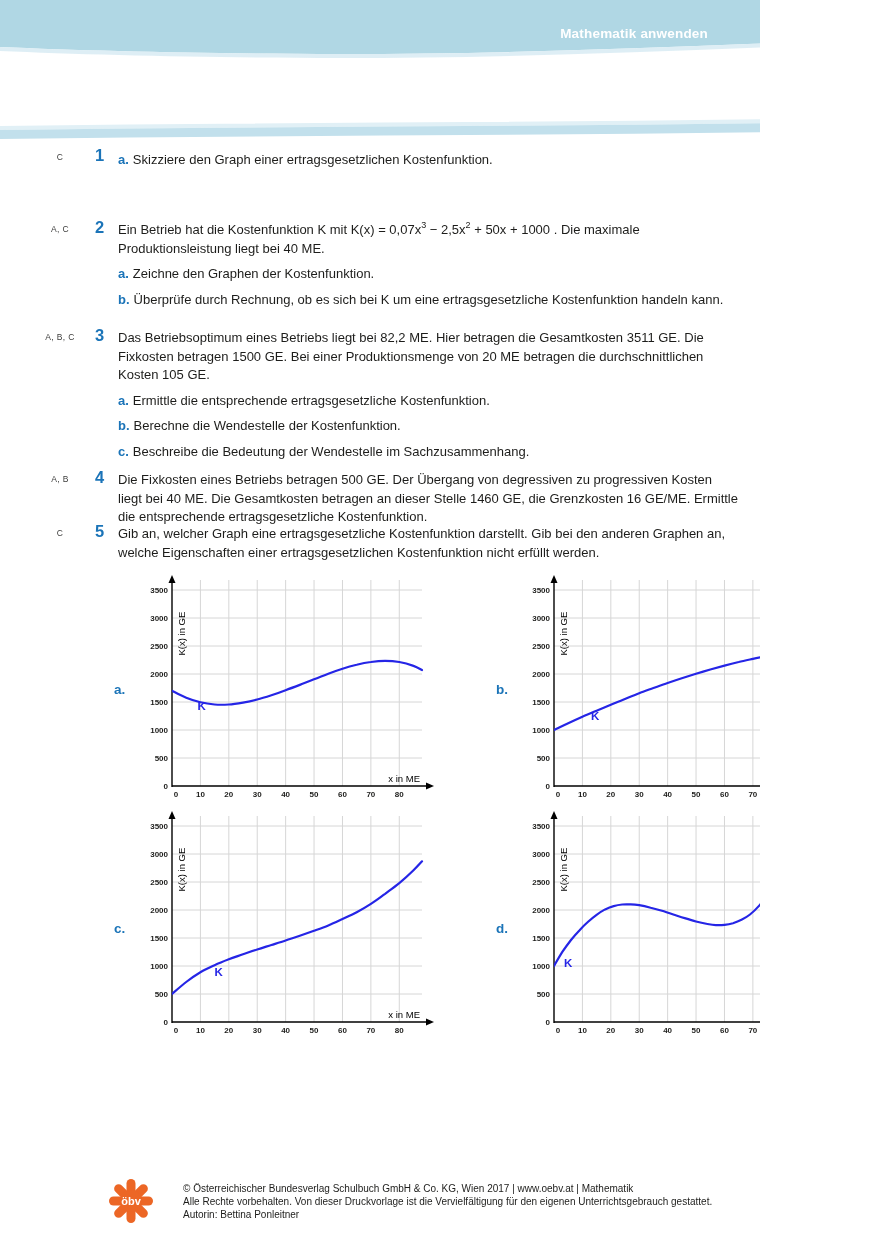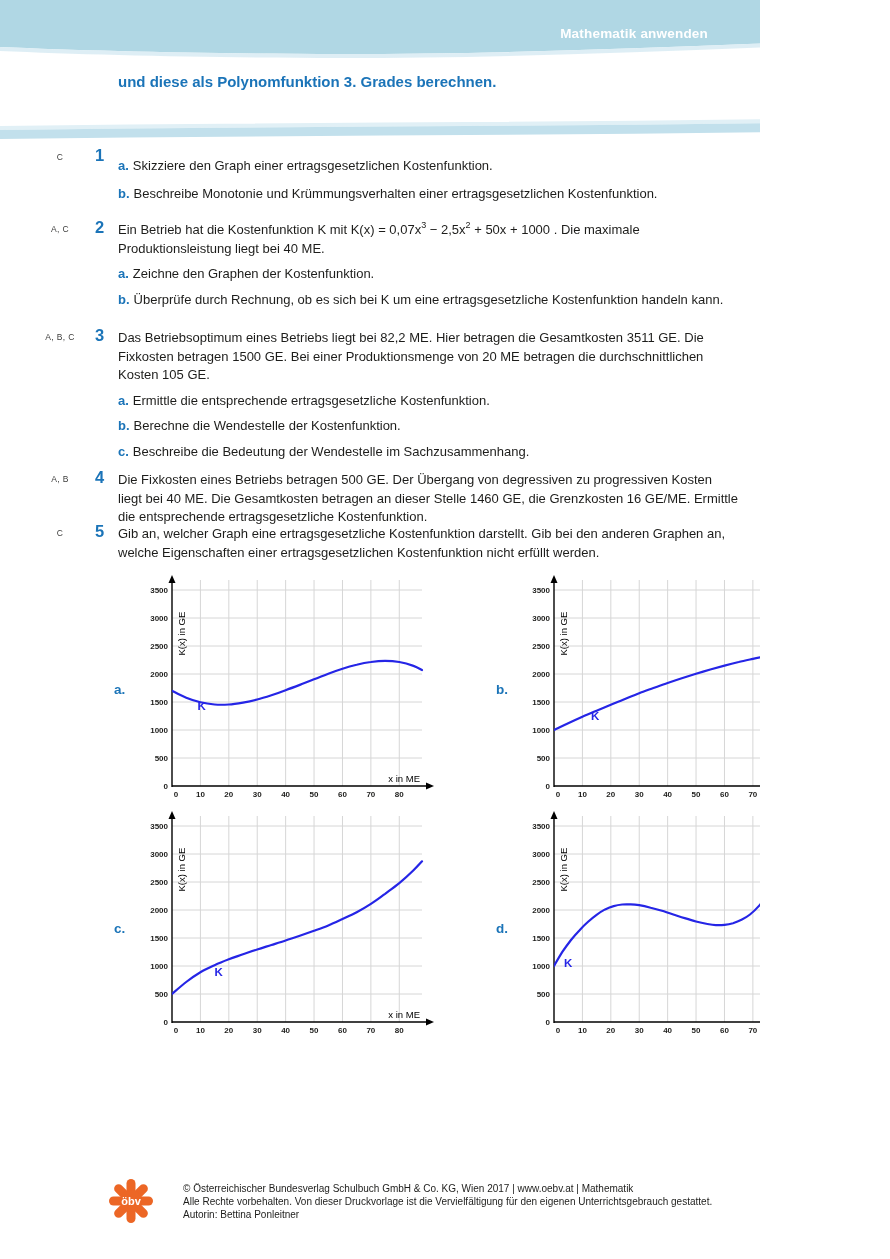--- a/index.html
+++ b/index.html
@@ -34,29 +34,27 @@
 <div class="page">
 
   <svg class="hdr-svg" width="890" height="145">
     <path d="M0,0 H890 V38 C700,46 520,54 340,54 C220,54 90,51 0,47 Z" fill="#b0d7e4"></path>
     <path d="M0,47 C90,51 220,54 340,54 C520,54 700,46 890,38 L890,42 C700,50 520,58 340,58 C220,58 90,55 0,51 Z" fill="#d8ebf3" opacity="0.85"></path>
     <path d="M0,126 C300,122 600,123 890,117 L890,121 C600,127 300,126 0,130 Z" fill="#e1f0f6"></path>
     <path d="M0,130 C300,126 600,127 890,121 L890,130 C600,136 300,135 0,139 Z" fill="#c2e0ec"></path>
   </svg>
   <div class="badge">Mathematik anwenden</div>
   <div class="title">
-    <div>und diese als Polynomfunktion 3. Grades berechnen.</div>
   </div>
 
   <section class="exercise" style="top:149px">
     <div class="tags">C</div>
     <div class="num">1</div>
     <div class="ebody">
-      <div class="part" style="margin-top:8px"><span class="plabel">a.</span><span>Skizziere den Graph einer ertragsgesetzlichen Kostenfunktion.</span></div>
-      <div class="part" style="margin-top:9px"><span class="plabel">b.</span><span>Beschreibe Monotonie und Krümmungsverhalten einer ertragsgesetzlichen Kostenfunktion.</span></div>
+      <div class="part" style="margin-top:2px"><span class="plabel">a.</span><span>Skizziere den Graph einer ertragsgesetzlichen Kostenfunktion.</span></div>
     </div>
   </section>
 
   <section class="exercise" style="top:221px">
     <div class="tags">A, C</div>
     <div class="num">2</div>
     <div class="ebody">
       <div><span>Ein Betrieb hat die Kostenfunktion K mit  K(x) = 0,07x</span><sup>3</sup><span> − 2,5x</span><sup>2</sup><span> + 50x + 1000 . Die maximale</span></div>
       <div>Produktionsleistung liegt bei 40 ME.</div>
       <div class="part"><span class="plabel">a.</span><span>Zeichne den Graphen der Kostenfunktion.</span></div>

